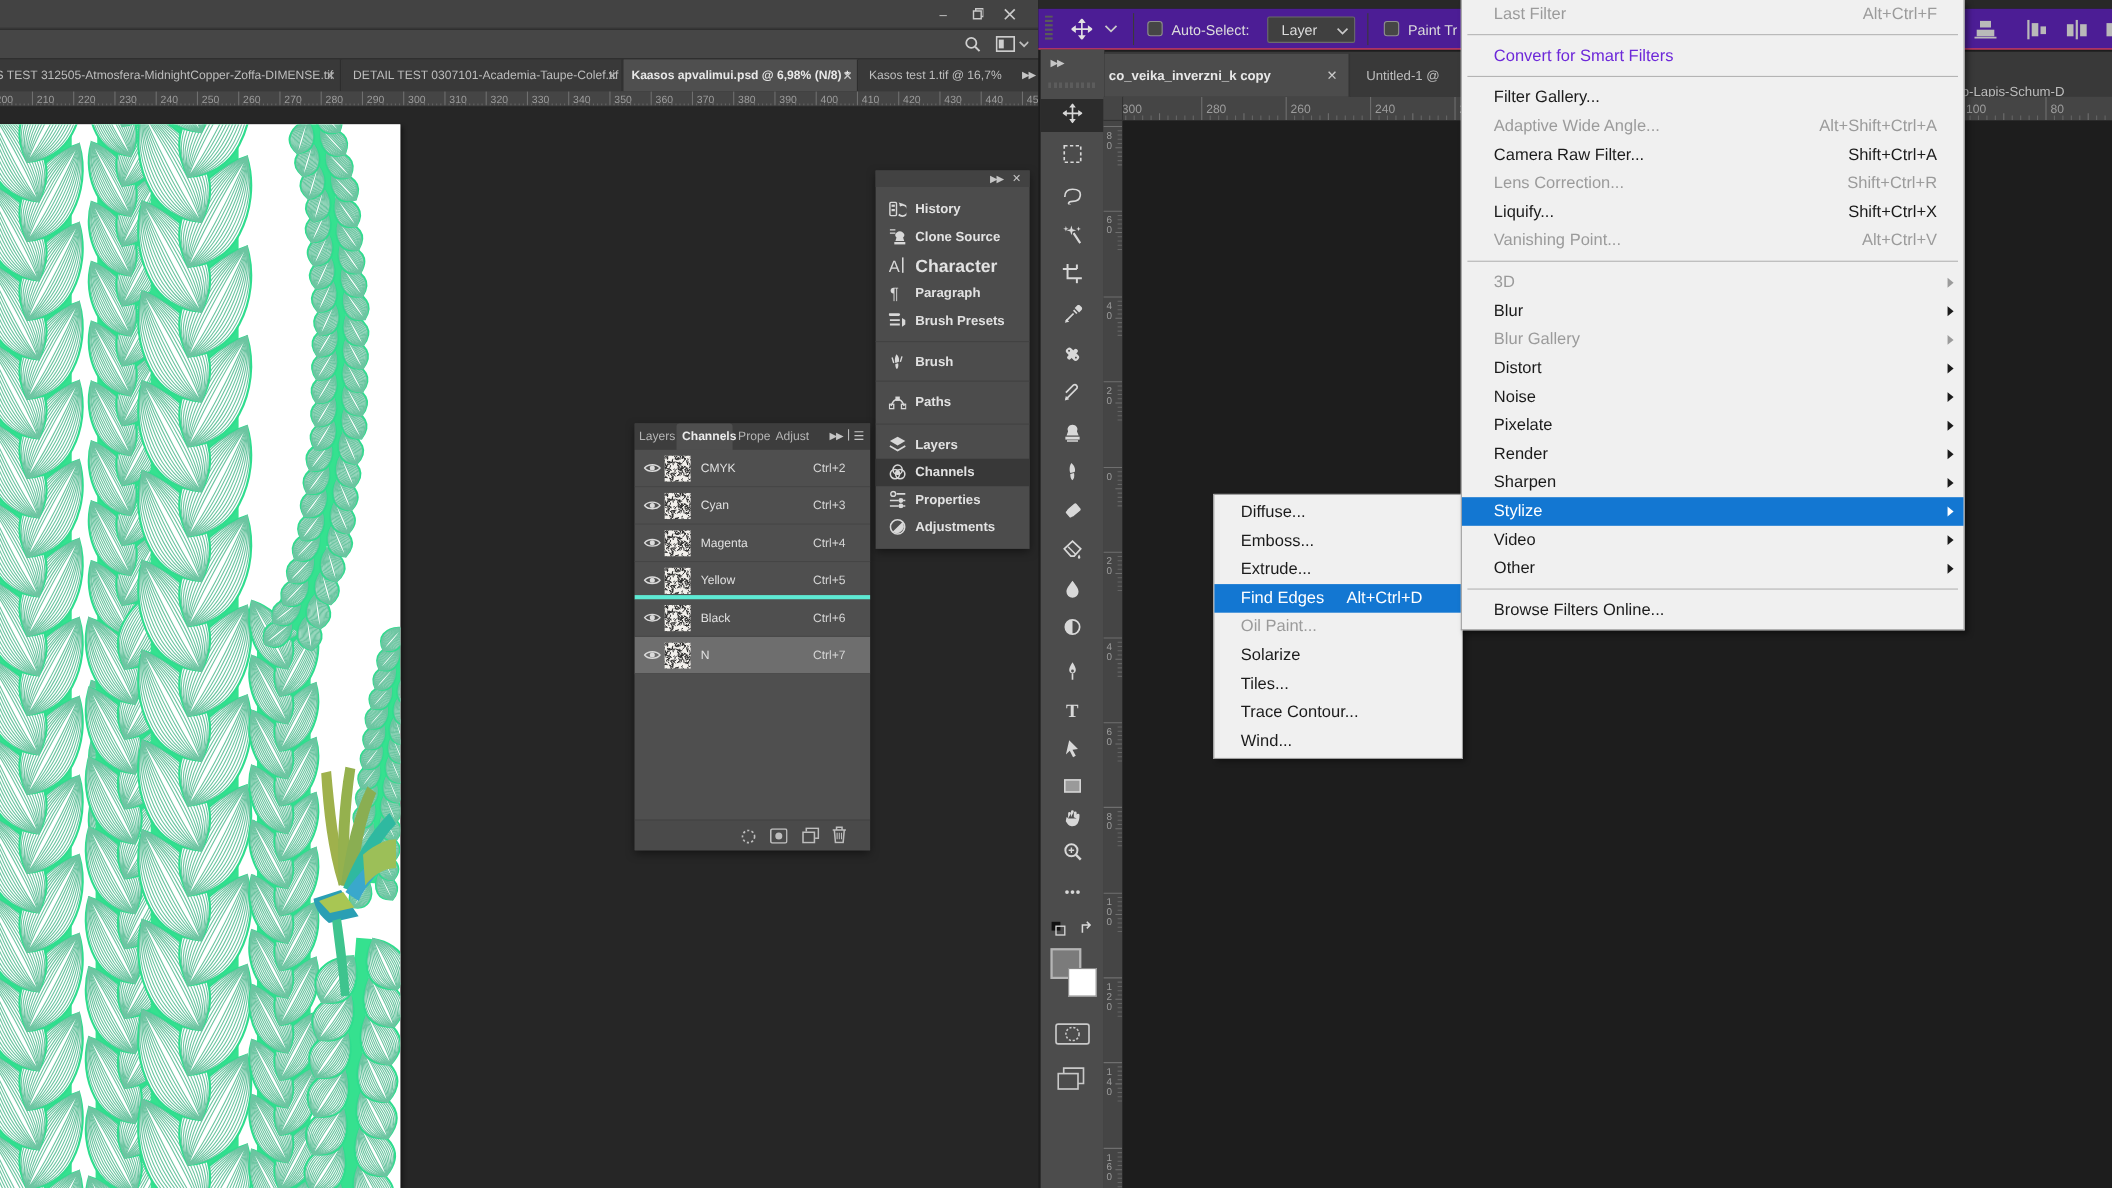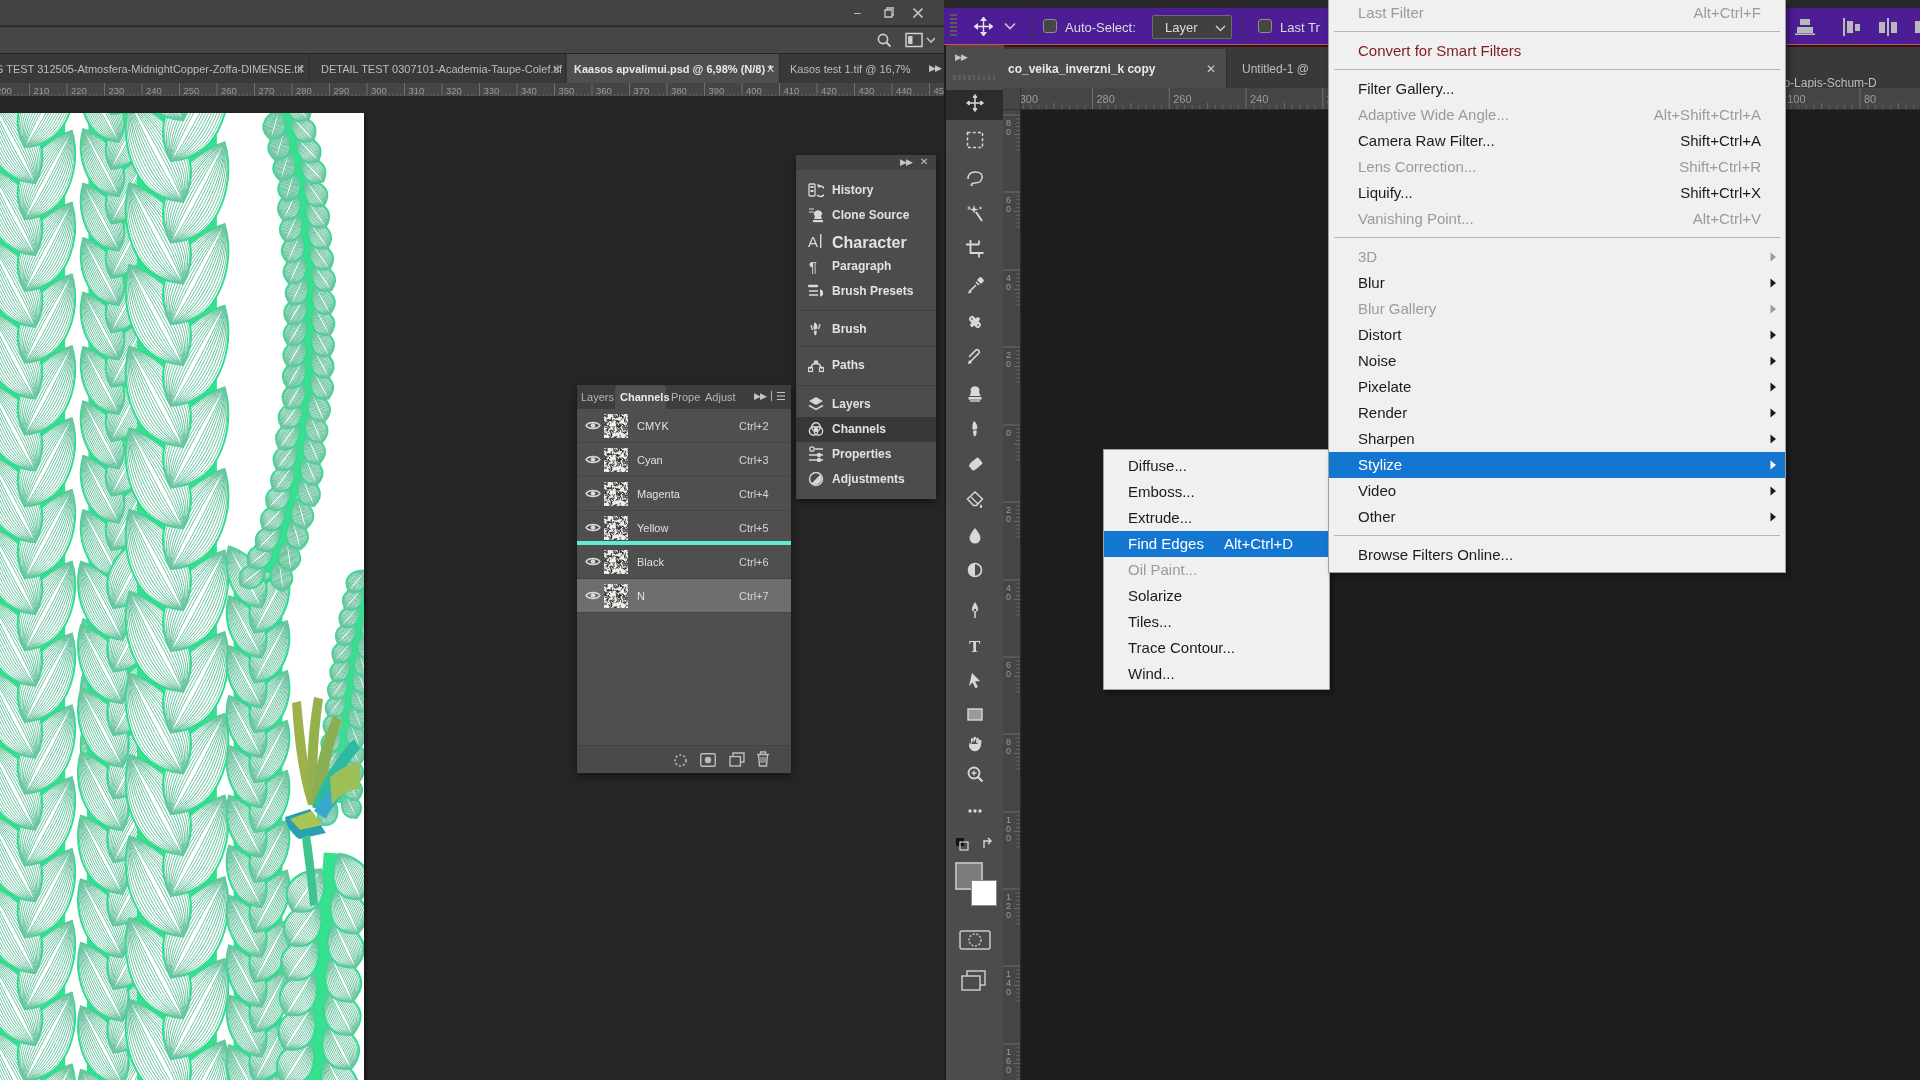--- a/index.html
+++ b/index.html
@@ -645,21 +645,21 @@
     <div class="abs" style="left:99px;top:11px;width:14px;height:14px;border:1px solid #8f8f8f;border-radius:3px;background:#464646;"></div>
     <span class="abs" style="left:121px;top:12px;color:#dcdcdc;font-size:13px;">Auto-Select:</span>
     <div class="abs" style="left:208px;top:7px;width:80px;height:24px;border:1px solid #6b6b6b;background:#404040;border-radius:2px;">
       <span class="abs" style="left:12px;top:4px;color:#dcdcdc;font-size:13px;">Layer</span>
       <svg class="abs" style="left:62px;top:9px;" width="11" height="7" viewBox="0 0 11 7">
             <path d="M1 1 l4.5 4.5 L10 1" fill="none" stroke="#c9c9c9" stroke-width="1.5"></path>
           </svg>
     </div>
     <div class="abs" style="left:299px;top:4px;width:1px;height:29px;background:#3a3a3a;"></div>
     <div class="abs" style="left:314px;top:11px;width:14px;height:14px;border:1px solid #8f8f8f;border-radius:3px;background:#464646;"></div>
-    <span class="abs" style="left:336px;top:12px;color:#dcdcdc;font-size:13px;">Last Tr</span>
+    <span class="abs" style="left:336px;top:12px;color:#dcdcdc;font-size:13px;">Paint Tr</span>
     
     <g id="alignicons"></g>
     <svg class="abs" style="left:781px;top:10px;" width="200px" height="18" viewBox="0 0 200 18">
       <g fill="#b9b9b9">
 
         <rect x="0" y="3" width="13" height="5"></rect>
             <rect x="4" y="10" width="16" height="6"></rect>
             <rect x="2" y="0" width="14" height="2" fill="#b9b9b9"></rect>
         <g transform="translate(36,0)">
               <rect x="3" y="2" width="10" height="5"></rect>
@@ -1496,21 +1496,21 @@
     </div>
 </div>
 
 <div class="abs" style="left:1328px;top:0px;width:458px;height:573px;background:#f0f0f0;border:1px solid #a0a0a0;border-top:none;box-shadow:3px 3px 5px rgba(0,0,0,0.4);font-size:15px;color:#1b1b1b;">
   <div id="filtermenu">
       <div style="position:relative;height:26px;color:#9b9b9b;">
         <span style="position:absolute;left:29px;top:4px;">Last Filter</span>
         <span style="position:absolute;right:24px;top:4px;">Alt+Ctrl+F</span>
       </div>
       <div style="height:1px;background:#b4b4b4;margin:5px 5px 6px 5px;"></div>
-      <div style="position:relative;height:26px;color:#7f1d1d;">
+      <div style="position:relative;height:26px;color:#6d28d9;">
         <span style="position:absolute;left:29px;top:4px;">Convert for Smart Filters</span>
       </div>
       <div style="height:1px;background:#b4b4b4;margin:5px 5px 6px 5px;"></div>
       <div style="position:relative;height:26px;color:#1b1b1b;">
         <span style="position:absolute;left:29px;top:4px;">Filter Gallery...</span>
       </div>
       <div style="position:relative;height:26px;color:#9b9b9b;">
         <span style="position:absolute;left:29px;top:4px;">Adaptive Wide Angle...</span>
         <span style="position:absolute;right:24px;top:4px;">Alt+Shift+Ctrl+A</span>
       </div>

